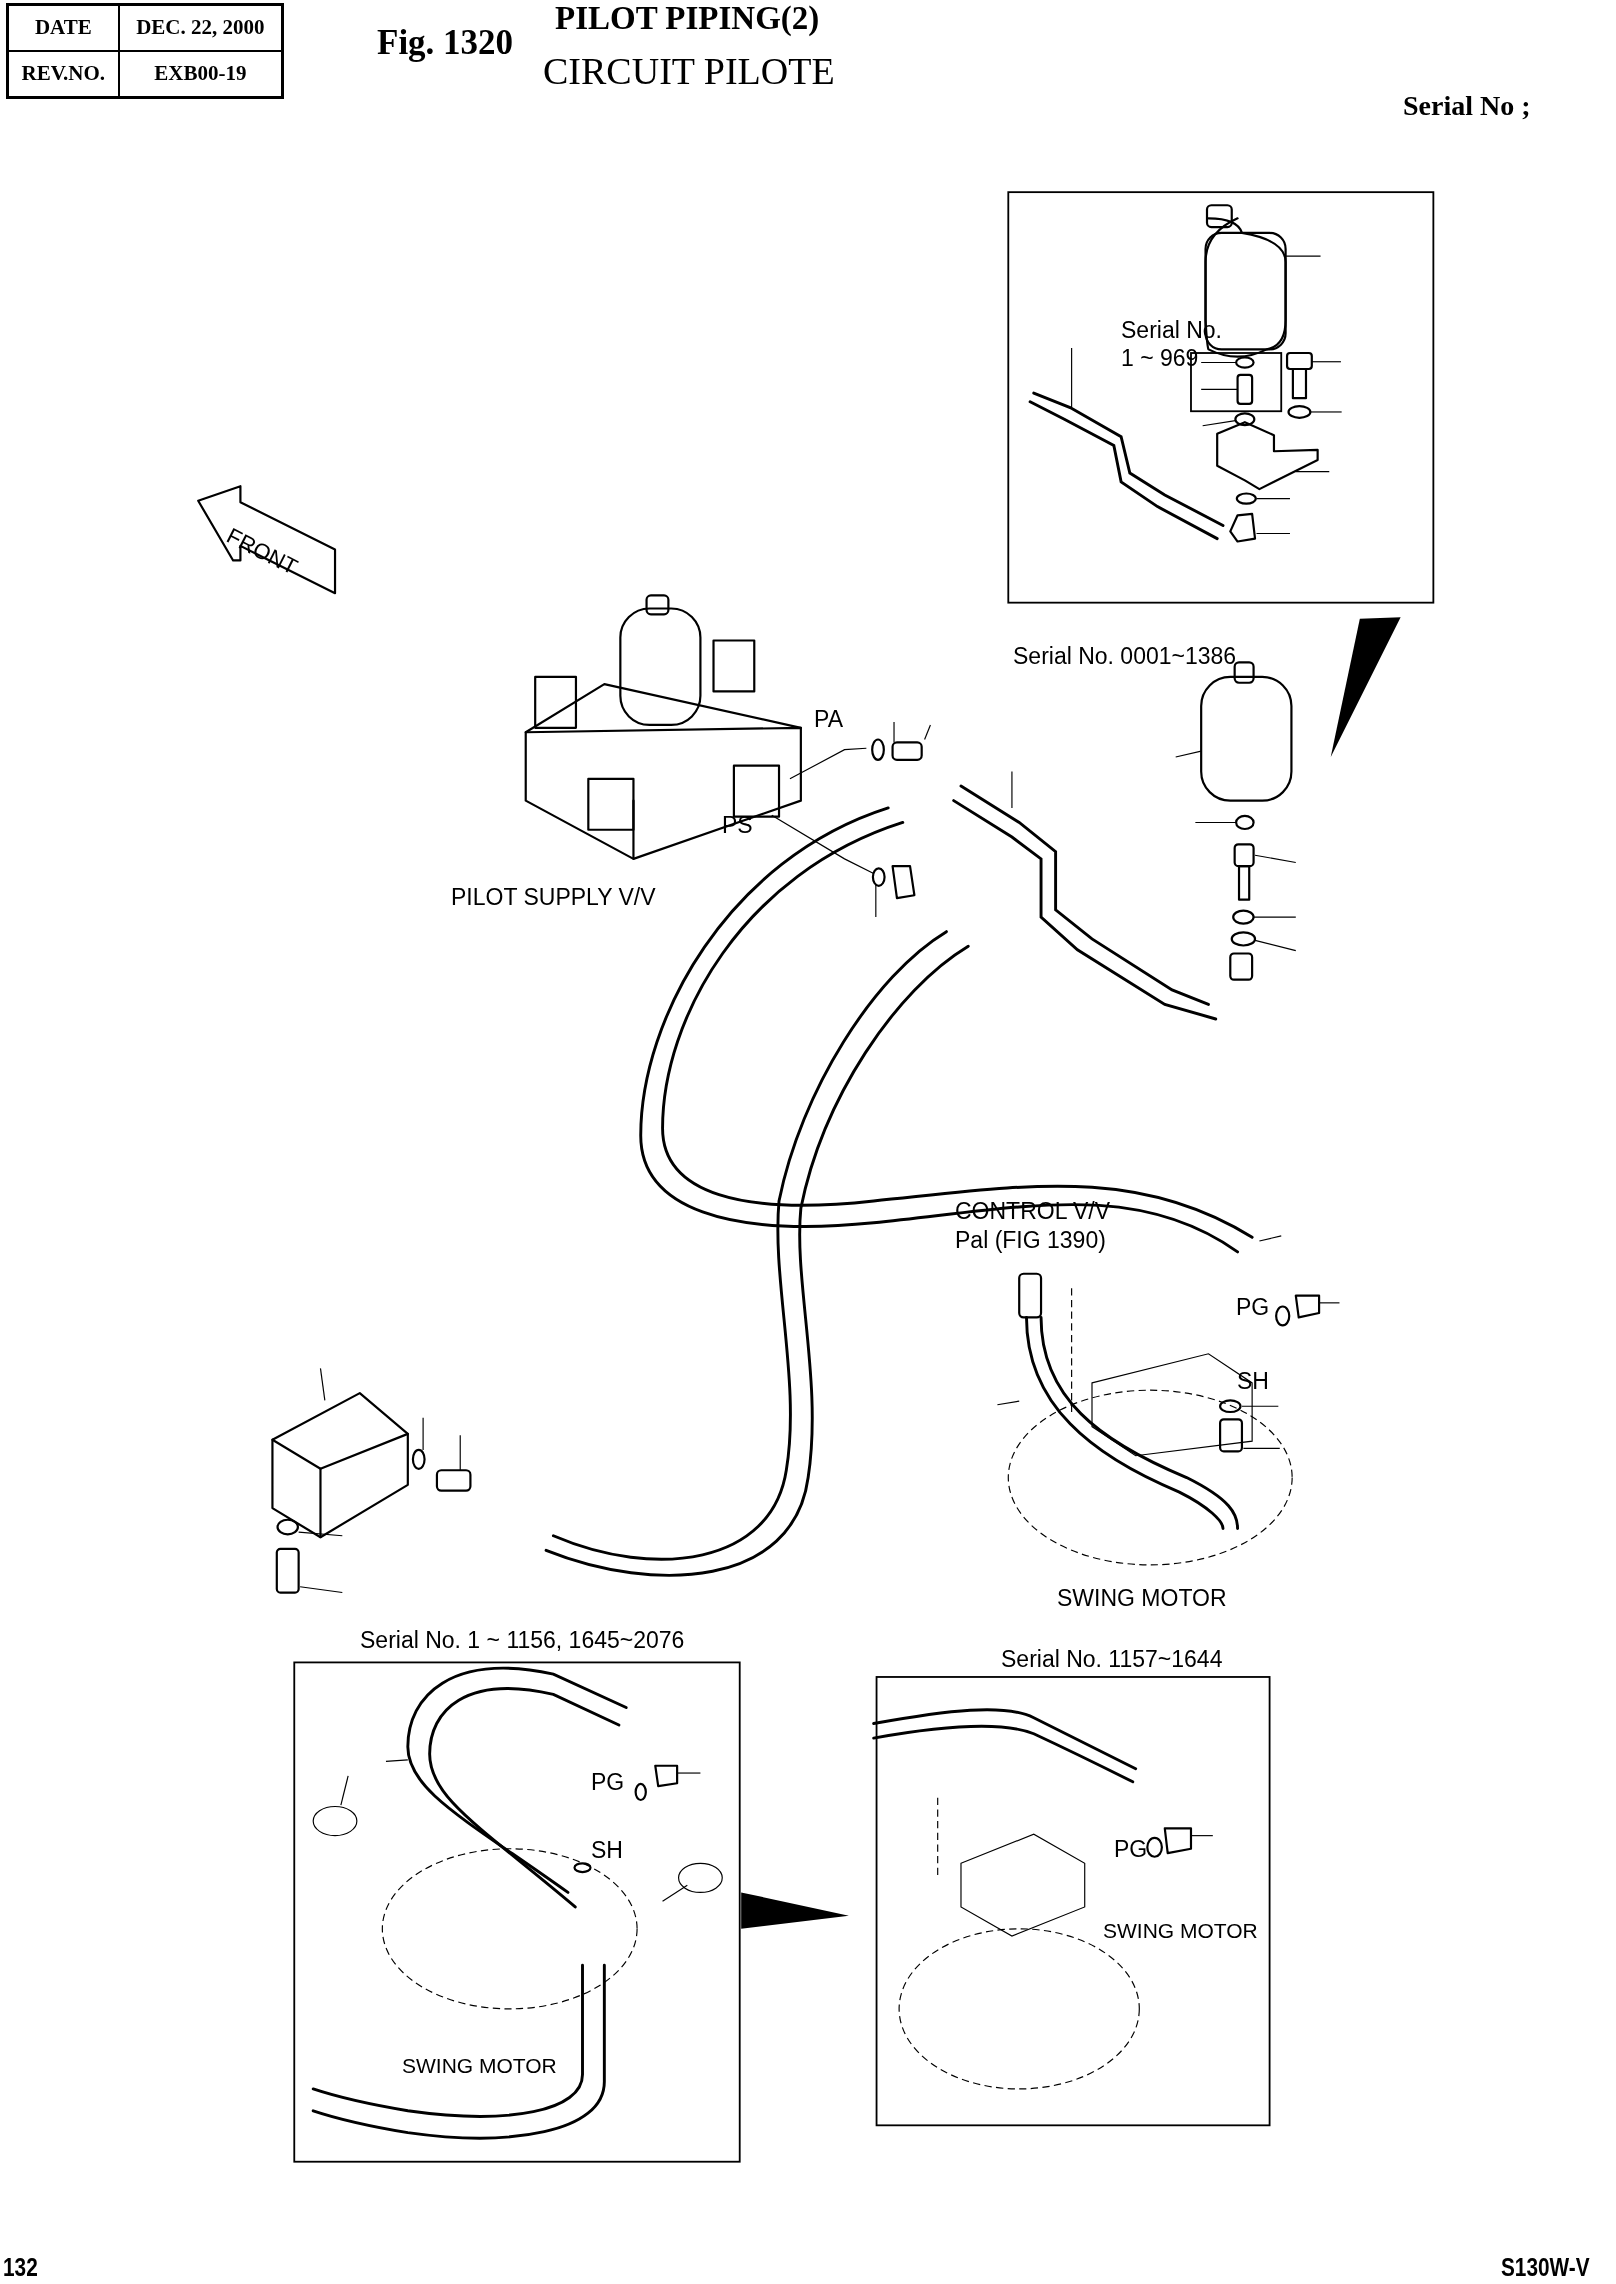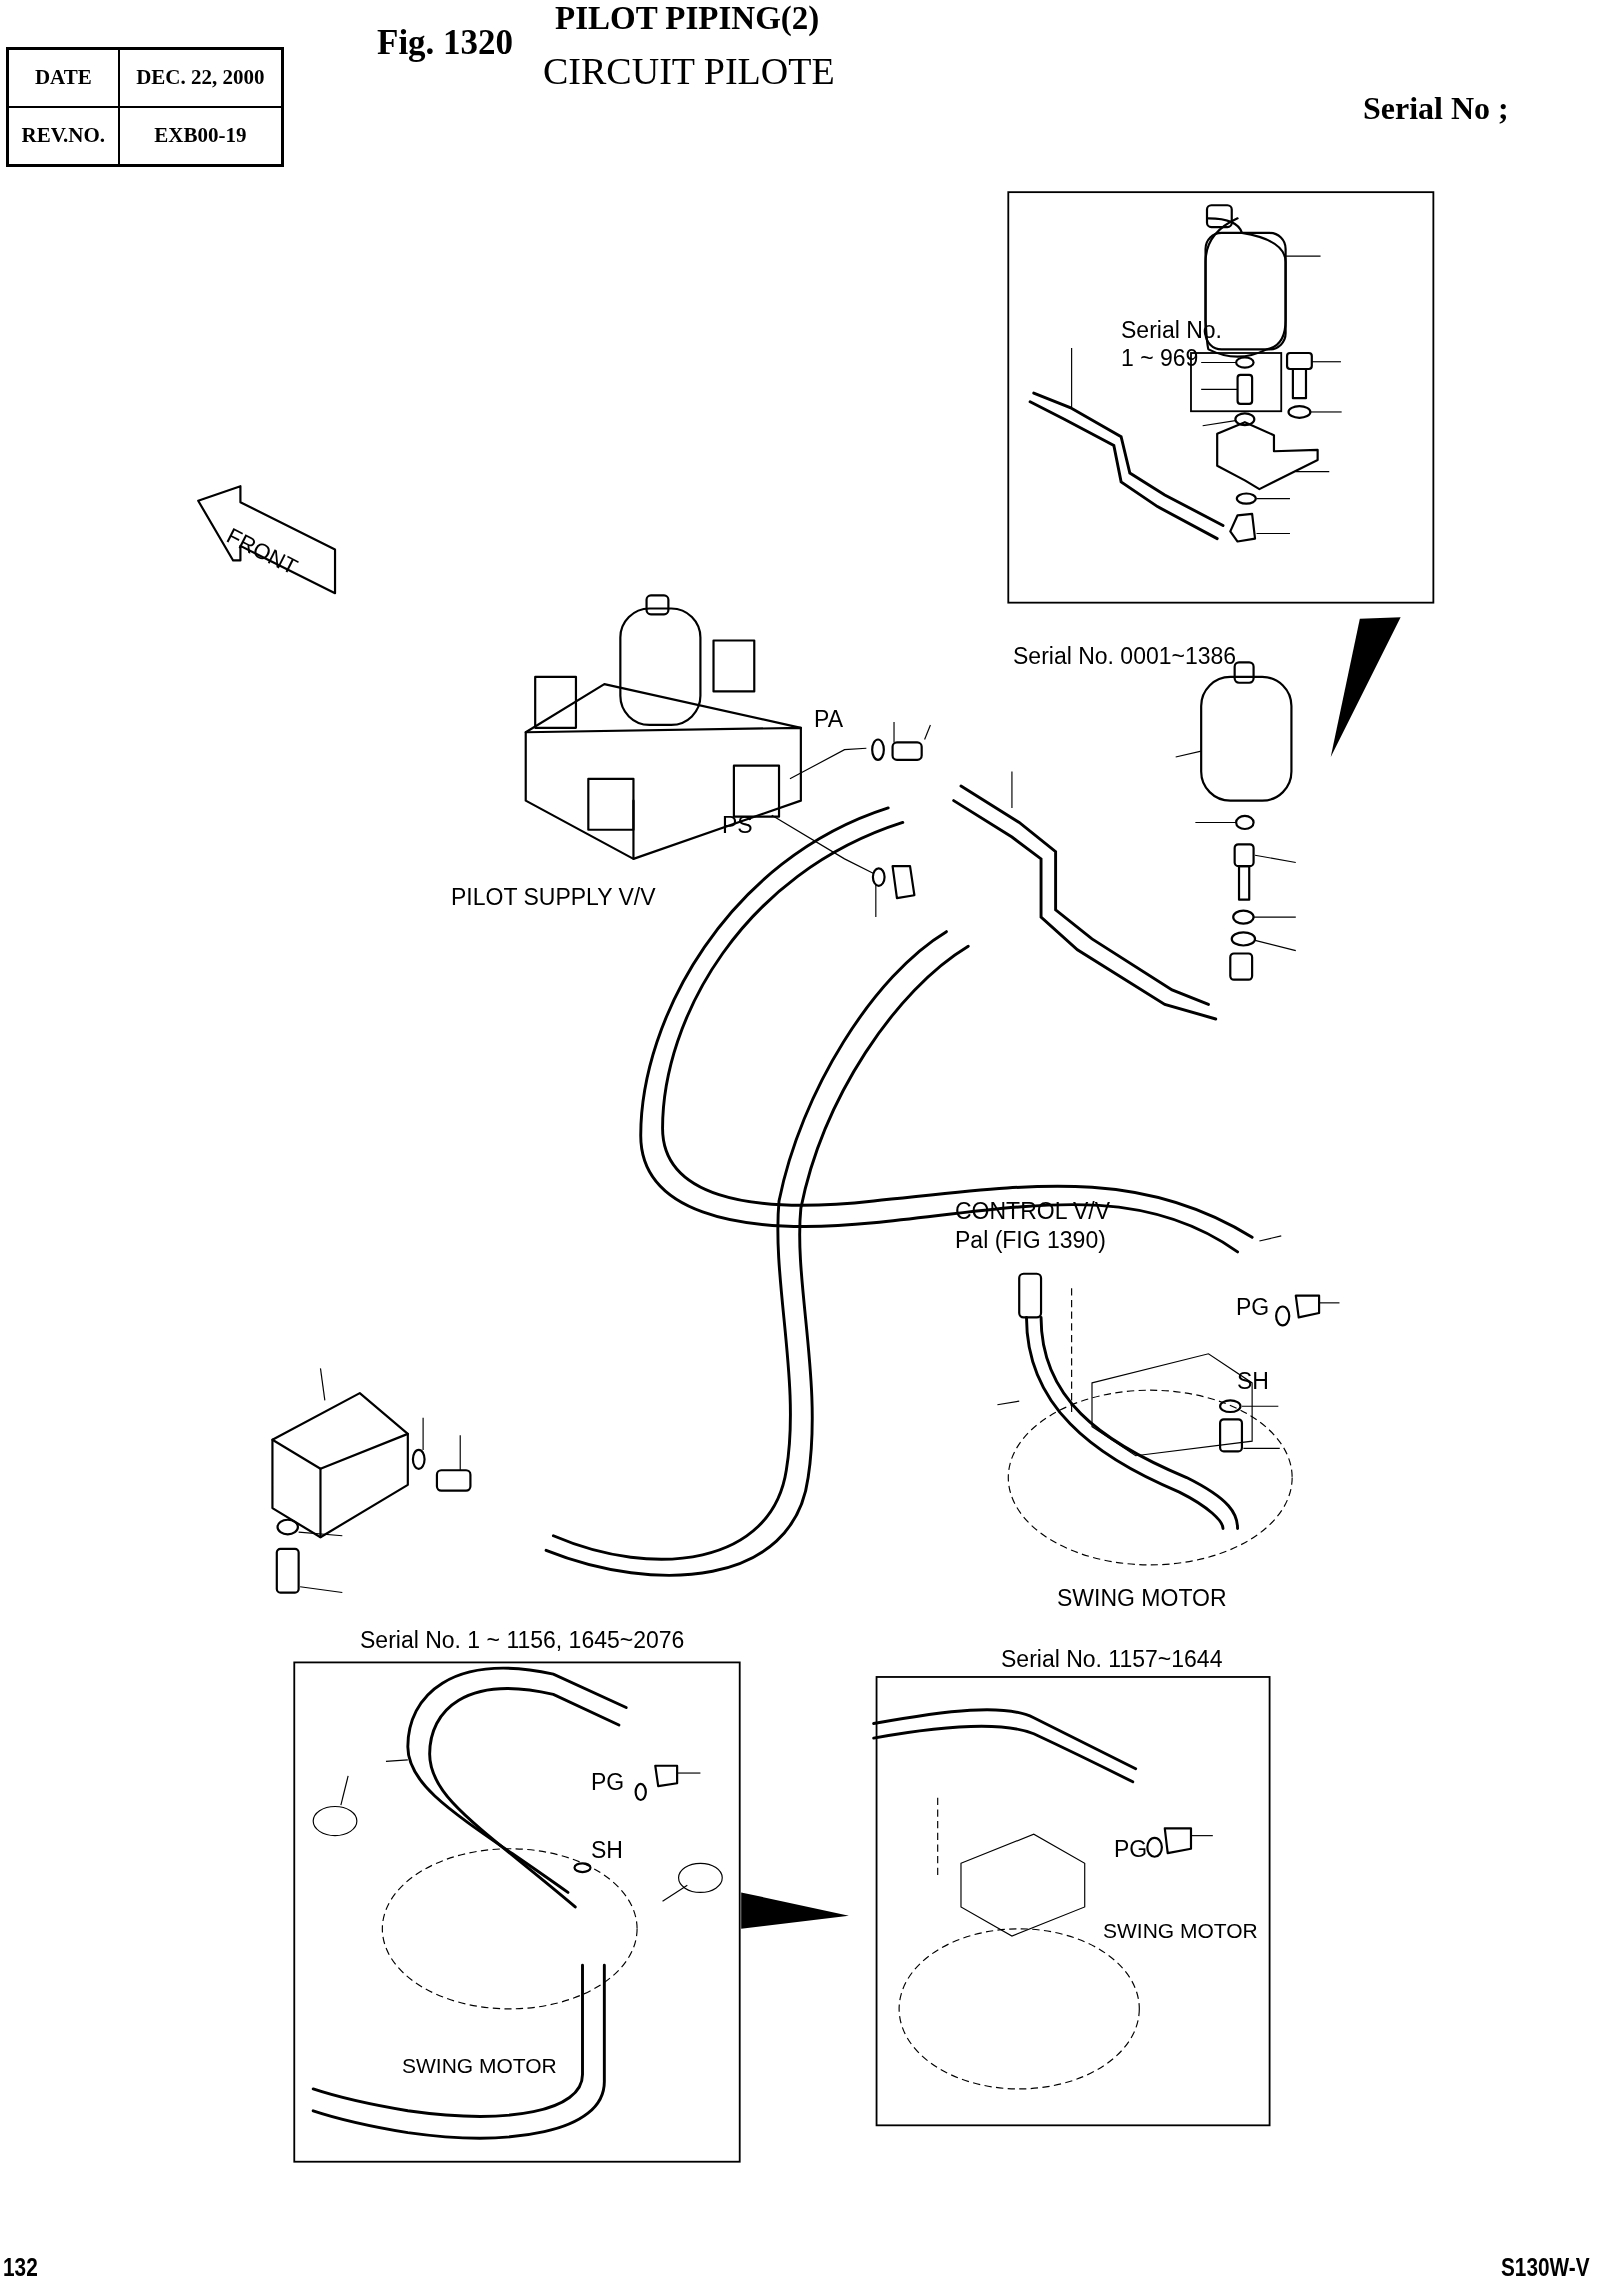--- a/index.html
+++ b/index.html
@@ -1,27 +1,27 @@
 <!DOCTYPE html>
 <html style="font-size:11.6px"><head>
   <meta charset="utf-8">
   <style>
     html, body { margin: 0; padding: 0; background: #ffffff; }
     body { width: 1617px; height: 2284px; position: relative; overflow: hidden; color: #000; }
     .serif { font-family: "Liberation Serif", "DejaVu Serif", serif; }
     .abs { position: absolute; }
 
     
-    .hdr-table { left: 5.8px; top: 2.9px; width: 278px; height: 120px; border: 3.6px solid #000; box-sizing: border-box; border-collapse: collapse; margin-top: 44px; }
+    .hdr-table { left: 5.8px; top: 2.9px; width: 278px; height: 96px; border: 3.6px solid #000; box-sizing: border-box; border-collapse: collapse; }
     .hdr-table td { border: 2.2px solid #000; text-align: center; font-family: "Liberation Serif", serif; font-weight: bold; font-size: 21px; padding: 0; }
     .hdr-table td.k { width: 109px; }
     .fig-label { left: 377px; top: 23px; font-size: 35px; font-weight: bold; }
     .title1 { left: 543px; top: 0px; font-size: 33px; font-weight: bold; margin-left: 12px; }
     .title2 { left: 543px; top: 49px; font-size: 38px; font-weight: normal; }
-    .serial-hdr { left: 1363px; top: 90px; font-size: 32px; font-weight: bold; }
+    .serial-hdr { left: 1403px; top: 90px; font-size: 28px; font-weight: bold; }
 
     .lbl { font-family: "Liberation Sans", sans-serif; font-size: 23px; white-space: nowrap; }
     .footer-l { left: 2.9px; top: 2252px; font-size: 26px; font-weight: bold; font-family: "Liberation Sans", sans-serif; transform: scaleX(0.8); transform-origin: left; }
     .footer-r { left: 1501px; top: 2252px; font-size: 26px; font-weight: bold; font-family: "Liberation Sans", sans-serif; transform: scaleX(0.8); transform-origin: left; }
 
     svg.art { position: absolute; left: 0; top: 0; width: 1617px; height: 2284px; }
     svg.art .ln { stroke: #000; fill: none; stroke-width: 3; stroke-linejoin: round; stroke-linecap: round; }
     svg.art .thin { stroke: #000; fill: none; stroke-width: 1.6; }
     svg.art .dash { stroke: #000; fill: none; stroke-width: 1.6; stroke-dasharray: 10 6; }
     svg.art .hose { stroke: #000; fill: none; stroke-width: 4; stroke-linecap: round; }

